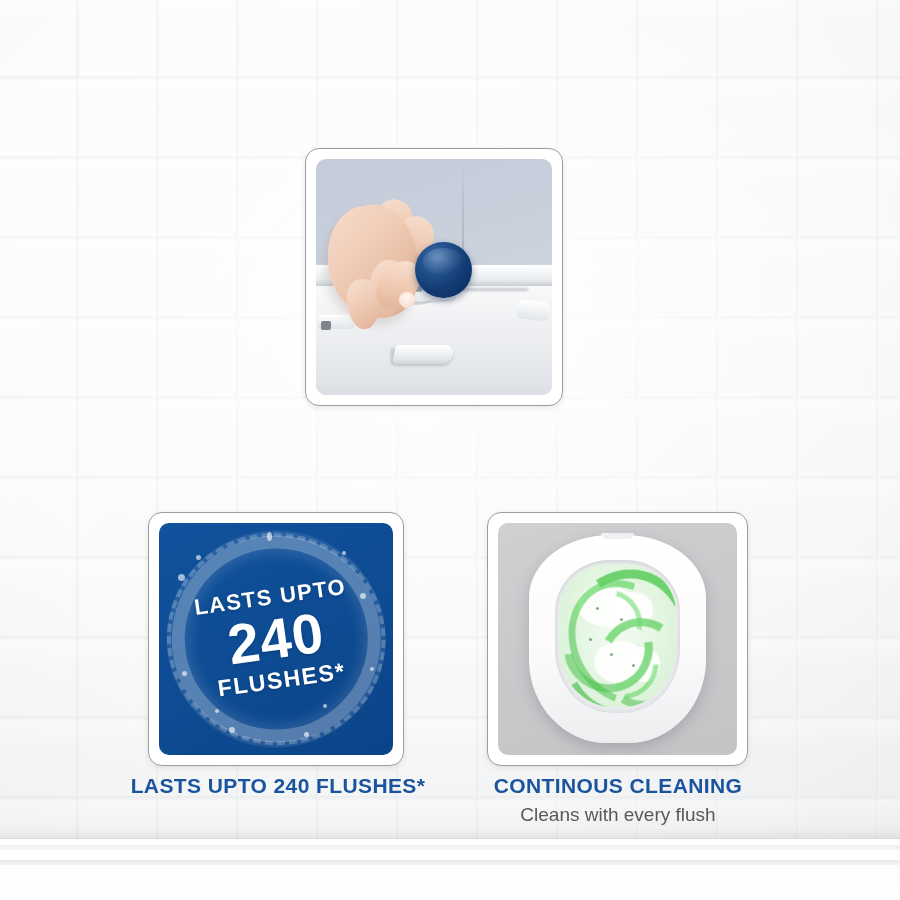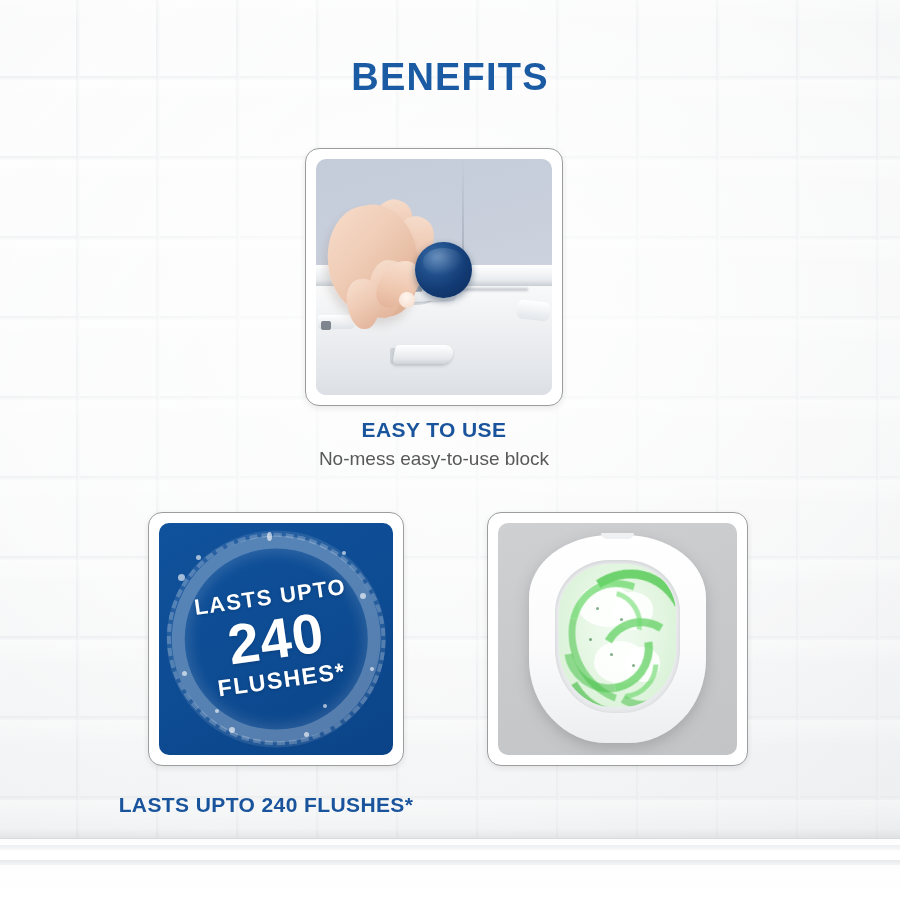--- a/index.html
+++ b/index.html
@@ -125,21 +125,21 @@
     line-height: 1.15;
   }
   .caption .cap-sub {
     font-size: 19px;
     color: #595959;
     line-height: 1.28;
     margin-top: 5px;
     font-weight: 400;
   }
   #cap-easy      { left: 284px; top: 418px; width: 300px; }
-  #cap-flushes   { left:  76px; top: 774px; width: 380px; margin-top: 19px; }
+  #cap-flushes   { left:  88px; top: 774px; width: 380px; }
   #cap-continous { left: 468px; top: 774px; width: 300px; }
 
   
   .footnote {
     position: absolute;
     left: 0;
     top: 872px;
     width: 900px;
     text-align: center;
     font-size: 12.5px;
@@ -485,21 +485,20 @@
     border-radius: 50%;
   }
 </style>
 </head>
 <body>
 
 <div class="canvas">
 
   <div class="tile-sheen"></div>
 
-  <div class="page-title">BENEFITS</div>
 
   <div class="card" id="card-easy">
     <div class="card-inner">
       <div class="photo-cistern">
         <div class="cistern-wall-seam"></div>
         <div class="cistern-body"></div>
         <div class="cistern-lid"></div>
         <div class="cistern-rim-shadow"></div>
         <div class="cistern-valve"></div>
         <div class="cistern-valve-core"></div>
@@ -518,24 +517,20 @@
           <div class="finger f4"></div>
           <div class="thumb"></div>
           <div class="nail"></div>
         </div>
 
         <div class="blue-block"></div>
       </div>
     </div>
   </div>
 
-  <div class="caption" id="cap-easy">
-    <div class="cap-title">EASY TO USE</div>
-    <div class="cap-sub">No-mess easy-to-use block</div>
-  </div>
 
   <div class="card" id="card-flushes">
     <div class="card-inner">
       <div class="badge-blue">
         <div class="splash-wrap">
           <div class="splash-ring"></div>
           <div class="splash-ring2"></div>
           <div class="droplet" style="left:8%;  top:22%; width:7px;  height:7px;"></div>
           <div class="droplet" style="left:16%; top:14%; width:5px;  height:5px;"></div>
           <div class="droplet" style="left:86%; top:30%; width:6px;  height:6px;"></div>
@@ -581,18 +576,22 @@
           <div class="speck" style="left:32%; top:30%;"></div>
           <div class="speck" style="left:52%; top:38%;"></div>
           <div class="speck" style="left:44%; top:62%;"></div>
           <div class="speck" style="left:62%; top:70%;"></div>
           <div class="speck" style="left:26%; top:52%;"></div>
         </div>
       </div>
     </div>
   </div>
 
+  <div class="caption" id="cap-continous">
+    <div class="cap-title">CONTINOUS CLEANING</div>
+    <div class="cap-sub">Cleans with every flush</div>
+  </div>
 
   <div class="baseboard-shadow"></div>
   <div class="baseboard"></div>
 
 
 </div>
 
 </body></html>

